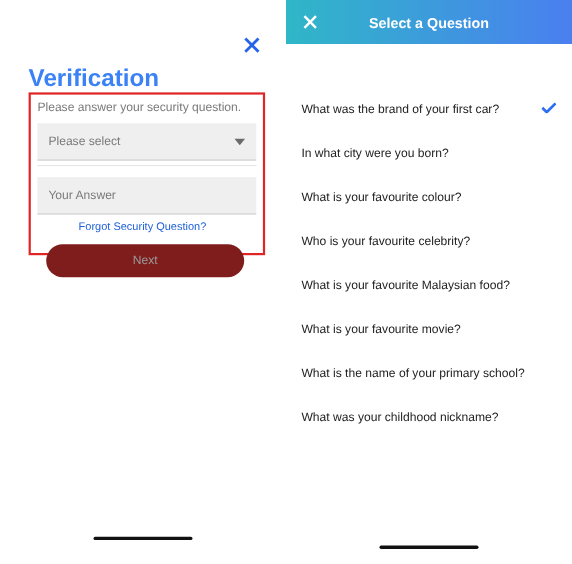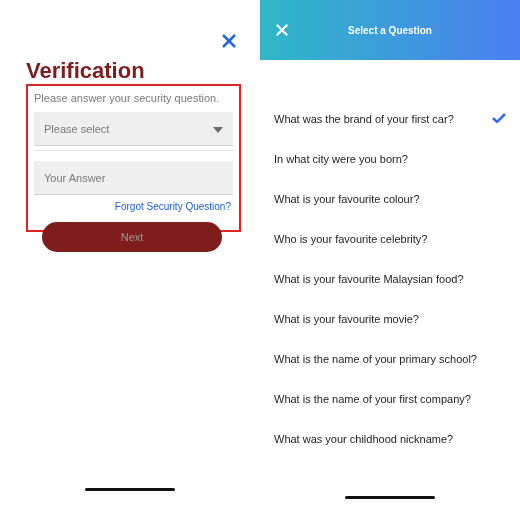--- a/index.html
+++ b/index.html
@@ -26,21 +26,21 @@
       color: #2563eb;
     }
     .close-x svg { width: 16px; height: 16px; stroke: #2563eb; stroke-width: 2.5; }
 
     .verif-title {
       position: absolute;
       top: 58px;
       left: 26px;
       font-size: 22px;
       font-weight: 700;
-      color: #7f1d1d;
+      color: #3b82f6;
     }
 
     .redbox {
       position: absolute;
       left: 26px;
       top: 84px;
       width: 215px;
       border: 2px solid #e02424;
       padding-bottom: 18px;
     }
@@ -61,21 +61,21 @@
       color: #7a7a7a;
       position: relative;
     }
     .field + .hr { margin: 0 6px 10px 6px; height:1px; background:#e6e6e6; }
     .select-field { cursor: pointer; }
     .caret {
       position: absolute; right: 10px; top: 50%; transform: translateY(-50%);
     }
     .caret svg { width: 10px; height: 6px; fill: #6b6b6b; }
     .forgot {
-      text-align: right;
+      text-align: center;
       font-size: 10px;
       color: #1d5fd6;
       padding: 2px 8px 0 0;
       cursor: pointer;
     }
     .next-btn {
       position: absolute;
       left: 42px;
       top: 222px;
       width: 180px;
@@ -95,26 +95,26 @@
       left: 50%;
       transform: translateX(-50%);
       width: 90px;
       height: 3px;
       background: #111;
       border-radius: 2px;
     }
 
     
     .r-header {
-      height: 60px;
+      height: 40px;
       background: linear-gradient(90deg, #2fb7c7 0%, #4a7ff0 100%);
       display: flex;
       align-items: center;
       color: #fff;
-      font-size: 10px;
+      font-size: 13px;
       font-weight: 600;
       position: relative;
     }
     .r-close {
       position: absolute;
       left: 10px;
       top: 50%;
       transform: translateY(-50%);
       width: 24px; height: 24px;
       display: flex; align-items: center; justify-content: center;
@@ -213,21 +213,18 @@
       <div class="q-item">
         <span>What is your favourite Malaysian food?</span>
       </div>
       <div class="q-item">
         <span>What is your favourite movie?</span>
       </div>
       <div class="q-item">
         <span>What is the name of your primary school?</span>
       </div>
       <div class="q-item">
-        <span>What is the name of your first company?</span>
-      </div>
-      <div class="q-item">
         <span>What was your childhood nickname?</span>
       </div>
     </div>
 
   <div class="home-indicator-r"></div>
 </div>
 
 </body></html>

